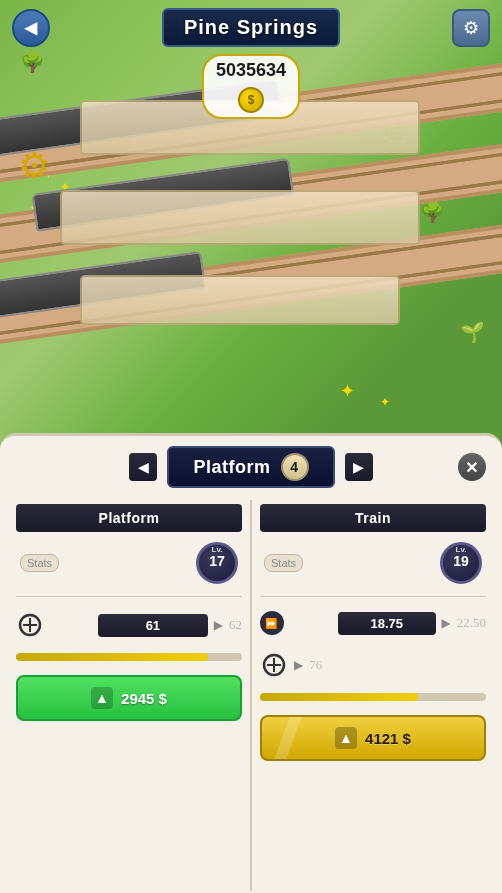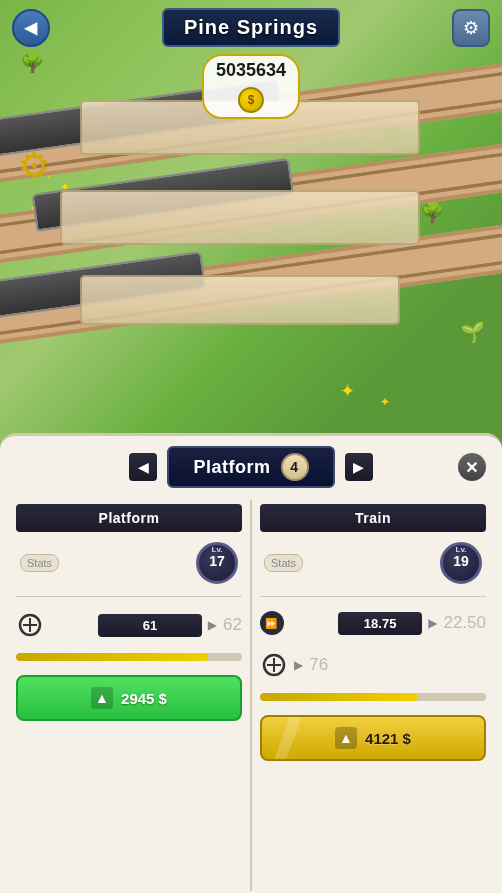--- a/index.html
+++ b/index.html
@@ -316,21 +316,22 @@
       margin-left: 48px;
     }
 
     .stat-arrow {
       color: #888;
       font-size: 12px;
     }
 
     .stat-next {
       color: #bbb;
-      font-size: 17px;
+      font-size: 13px;
+      font-family: Liberation Serif, serif;
     }
 
     .progress-bar-container {
       height: 8px;
       background: #d0c8b0;
       border-radius: 4px;
       overflow: hidden;
       margin: 2px 0;
     }
 

